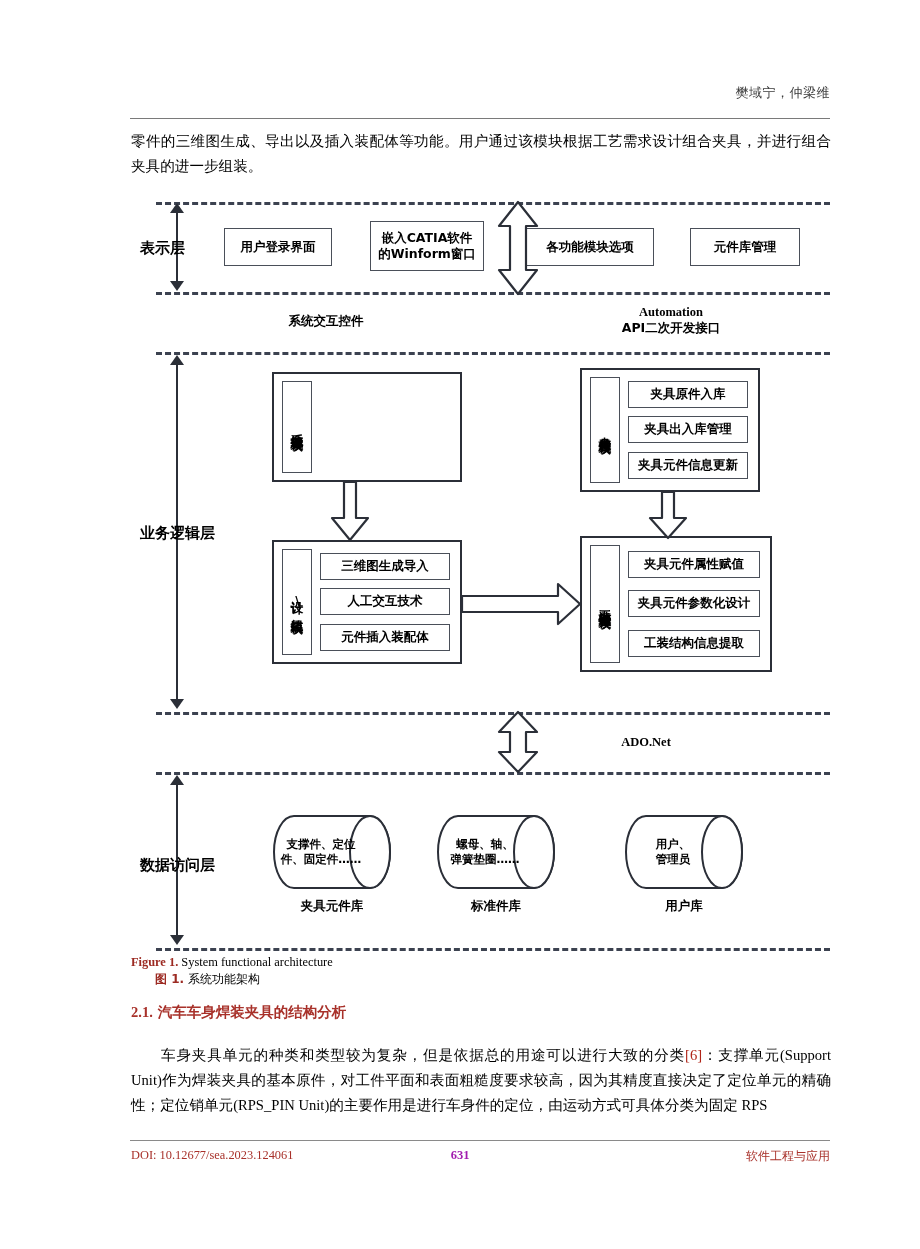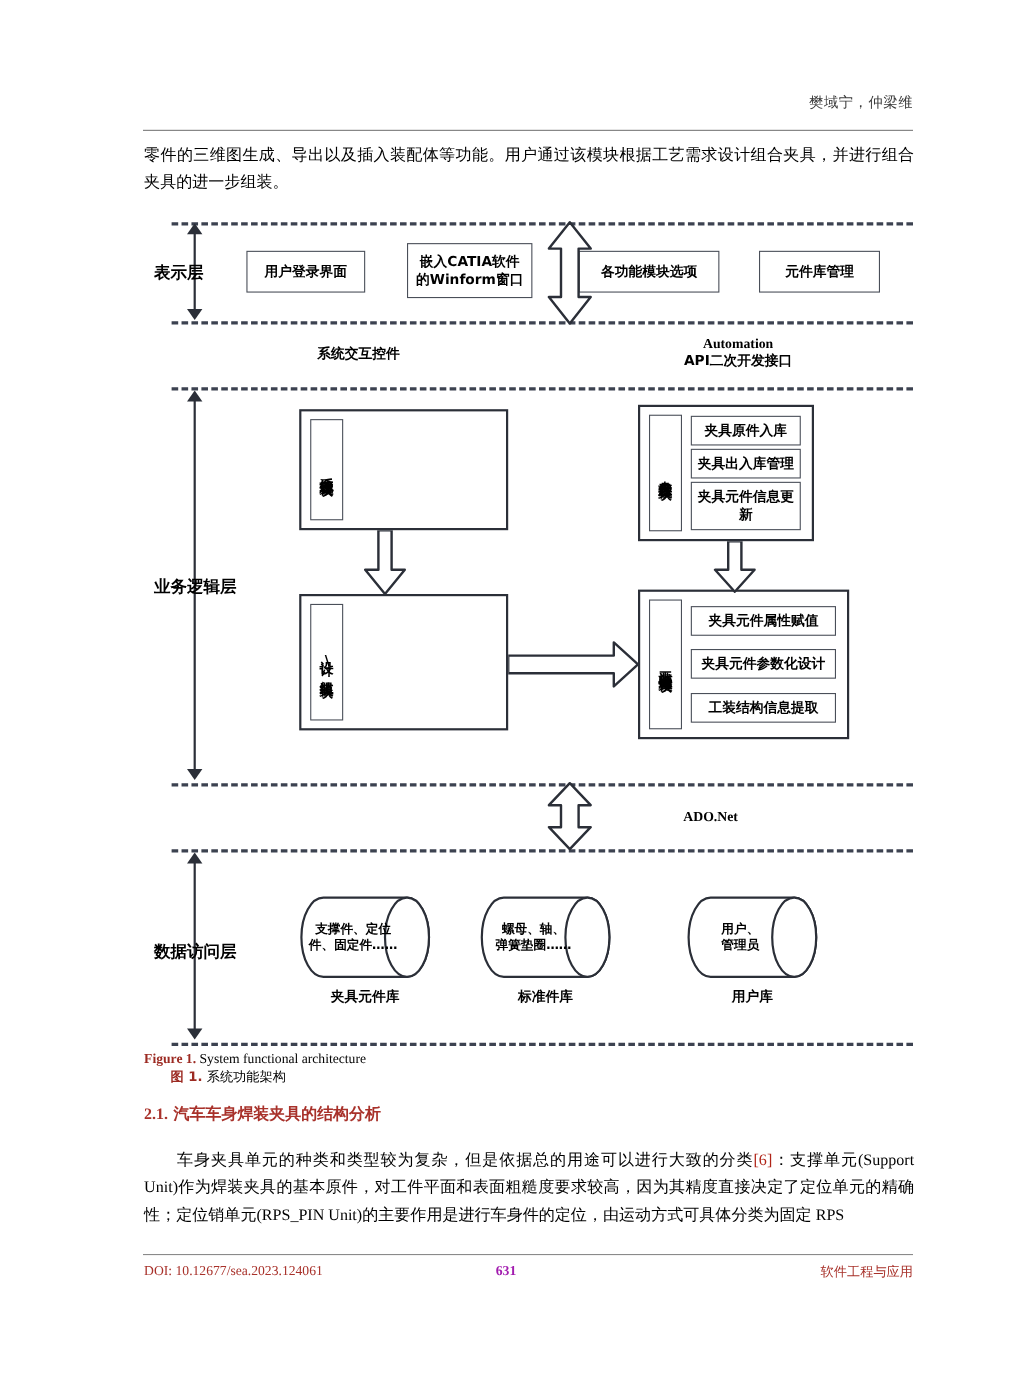--- a/index.html
+++ b/index.html
@@ -192,35 +192,40 @@
         <polygon points="22,2 41,26 30,26 30,70 41,70 22,94 3,70 14,70 14,26 3,26" fill="#ffffff" stroke="#2b2f38" stroke-width="2.2" stroke-linejoin="round"></polygon>
       </svg>
     </div>
 
     <div class="mod" style="left:272px; top:176px; width:190px; height:110px;">
       <div class="mod-side">
         <span>系统管理模块</span>
       </div>
     </div>
 
-    <div class="mod" style="left:580px; top:172px; width:160px; height:124px;text-decoration:underline;">
+    <div class="mod" style="left:580px; top:172px; width:180px; height:124px;text-decoration:underline;">
       <div class="mod-side">
         <span>夹具管理模块</span>
       </div>
       <div class="mod-items">
         <div class="mod-item">夹具原件入库</div>
         <div class="mod-item">夹具出入库管理</div>
         <div class="mod-item">夹具元件信息更新</div>
       </div>
     </div>
 
     <div class="mod" style="left:272px; top:344px; width:190px; height:124px;">
       <div class="mod-side">
         <span>设计\组装模块</span>
       </div>
+      <div class="mod-items">
+        <div class="mod-item">三维图生成导入</div>
+        <div class="mod-item">人工交互技术</div>
+        <div class="mod-item">元件插入装配体</div>
+      </div>
     </div>
 
     <div class="mod" style="left:580px; top:340px; width:192px; height:136px;">
       <div class="mod-side">
         <span>工装辅助设计模块</span>
       </div>
       <div class="mod-items">
         <div class="mod-item">夹具元件属性赋值</div>
         <div class="mod-item">夹具元件参数化设计</div>
         <div class="mod-item">工装结构信息提取</div>

